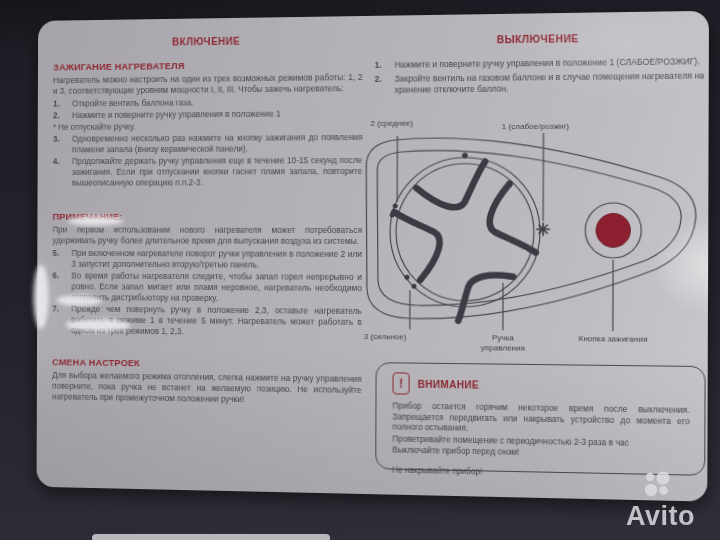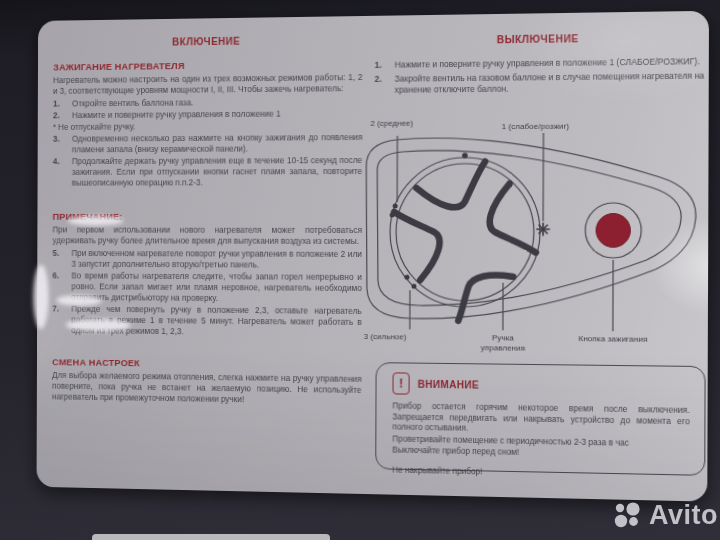--- a/index.html
+++ b/index.html
@@ -52,21 +52,21 @@
   .warnicon{
     width:15px;height:20px;border:1.6px solid #8e2731;border-radius:4px;
     color:#8e2731;font-weight:bold;font-size:12px;line-height:20px;text-align:center;margin-right:8px;
   }
   .warntitle{font-weight:bold;font-size:10px;color:#8e2731;letter-spacing:0.3px;}
   .warnbox .body-txt{font-size:8.2px;line-height:10.6px;}
   .warnbox .para{margin-bottom:1px;}
   .warnbox .para.last{margin-top:9px;}
   
   .sliver{position:absolute;left:92px;bottom:0;width:238px;height:6px;background:#bab8bd;border-radius:4px 4px 0 0;}
-  .avito{position:absolute;right:2px;bottom:8px;display:flex;align-items:flex-start;opacity:0.85;}
+  .avito{position:absolute;right:25px;bottom:8px;display:flex;align-items:center;opacity:0.85;flex-direction:column;}
   .avito .word{color:#dddce2;font-weight:bold;font-size:27px;letter-spacing:0.5px;margin-left:5px;}
 </style>
 </head>
 <body>
 
 <div class="card">
 
   <div class="col-left body-txt">
     <div class="doc-title">ВКЛЮЧЕНИЕ</div>
     <div class="h-red">ЗАЖИГАНИЕ НАГРЕВАТЕЛЯ</div>

